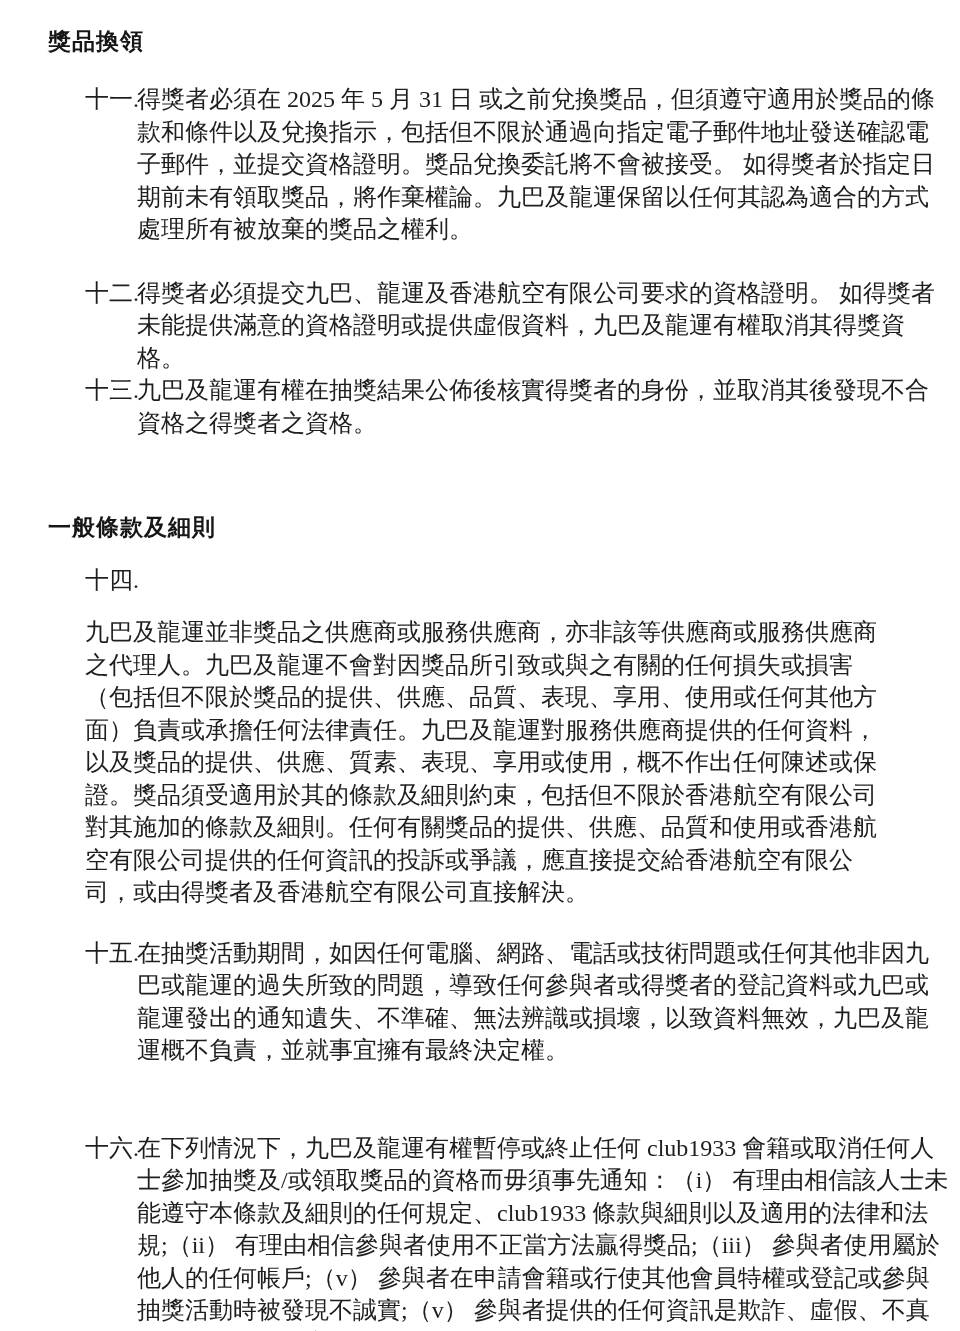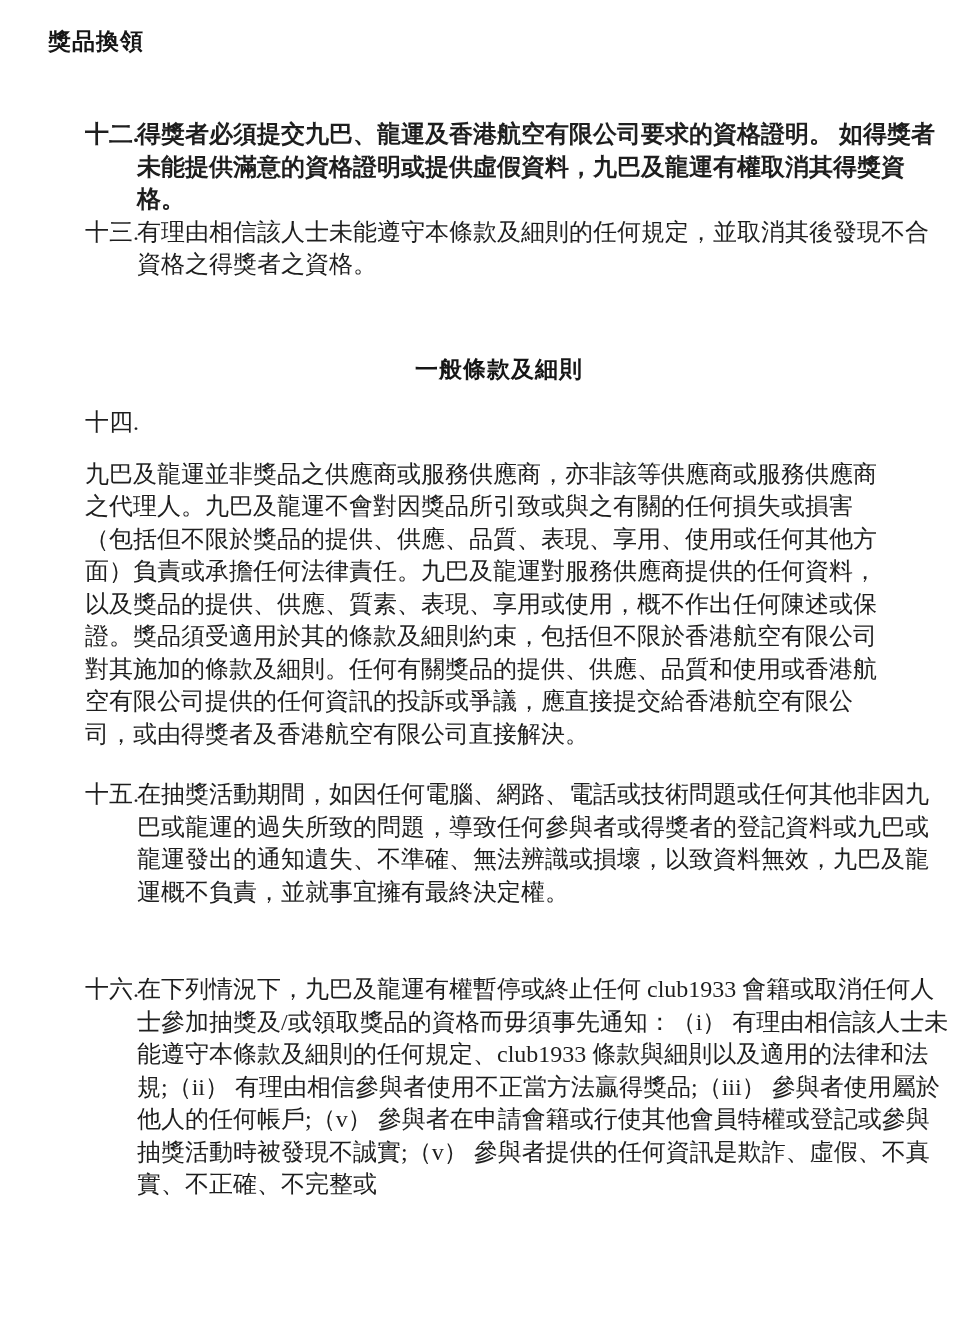--- a/index.html
+++ b/index.html
@@ -23,21 +23,20 @@
     margin: 0;
     font-family: "Liberation Sans", "DejaVu Sans", sans-serif;
     font-weight: 700;
     font-size: 23px;
     line-height: 30px;
     color: #161616;
     letter-spacing: 1px;
   }
   .heading-general {
     margin-top: 73px;
-    text-align: center;
   }
   .clause {
     display: flex;
     align-items: flex-start;
     margin-left: 37px;
     font-size: 24px;
     line-height: 32.5px;
     color: #1e1e1e;
   }
   .clause-number {
@@ -46,43 +45,47 @@
     white-space: nowrap;
   }
   .clause-text {
     width: 813px;
     text-align: left;
     word-break: break-all;
     overflow-wrap: anywhere;
   }
   
   .clause-11 { margin-top: 27px; }
-  .clause-12 { margin-top: 62px; font-weight: bold; }
+  .clause-12 { margin-top: 31px; }
   .clause-13 { }
   .clause-14 { margin-top: 22px; flex-direction: column; }
   .clause-15 { margin-top: 28px; }
   .clause-16 { margin-top: 65px; }
 </style>
 </head>
 <body>
 
 <div class="page">
   <div class="doc">
 
     <h2 class="section-heading">獎品換領</h2>
 
+    <div class="clause clause-11">
+      <span class="clause-number">十一.</span>
+      <span class="clause-text">得獎者必須在 2025 年 5 月 31 日 或之前兌換獎品，但須遵守適用於獎品的條款和條件以及兌換指示，包括但不限於通過向指定電子郵件地址發送確認電子郵件，並提交資格證明。獎品兌換委託將不會被接受。 如得獎者於指定日期前未有領取獎品，將作棄權論。九巴及龍運保留以任何其認為適合的方式處理所有被放棄的獎品之權利。</span>
+    </div>
 
     <div class="clause clause-12">
       <span class="clause-number">十二.</span>
       <span class="clause-text">得獎者必須提交九巴、龍運及香港航空有限公司要求的資格證明。 如得獎者未能提供滿意的資格證明或提供虛假資料，九巴及龍運有權取消其得獎資格。</span>
     </div>
 
     <div class="clause clause-13">
       <span class="clause-number">十三.</span>
-      <span class="clause-text">有理由相信該人士未能遵守本條款及細則的任何規定，並取消其後發現不合資格之得獎者之資格。</span>
+      <span class="clause-text">九巴及龍運有權在抽獎結果公佈後核實得獎者的身份，並取消其後發現不合資格之得獎者之資格。</span>
     </div>
 
     <h2 class="section-heading heading-general">一般條款及細則</h2>
 
     <div class="clause clause-14">
       <span class="clause-number">十四.</span>
       <span class="clause-text">九巴及龍運並非獎品之供應商或服務供應商，亦非該等供應商或服務供應商之代理人。九巴及龍運不會對因獎品所引致或與之有關的任何損失或損害（包括但不限於獎品的提供、供應、品質、表現、享用、使用或任何其他方面）負責或承擔任何法律責任。九巴及龍運對服務供應商提供的任何資料，以及獎品的提供、供應、質素、表現、享用或使用，概不作出任何陳述或保證。獎品須受適用於其的條款及細則約束，包括但不限於香港航空有限公司對其施加的條款及細則。任何有關獎品的提供、供應、品質和使用或香港航空有限公司提供的任何資訊的投訴或爭議，應直接提交給香港航空有限公司，或由得獎者及香港航空有限公司直接解決。</span>
     </div>
 
     <div class="clause clause-15">

